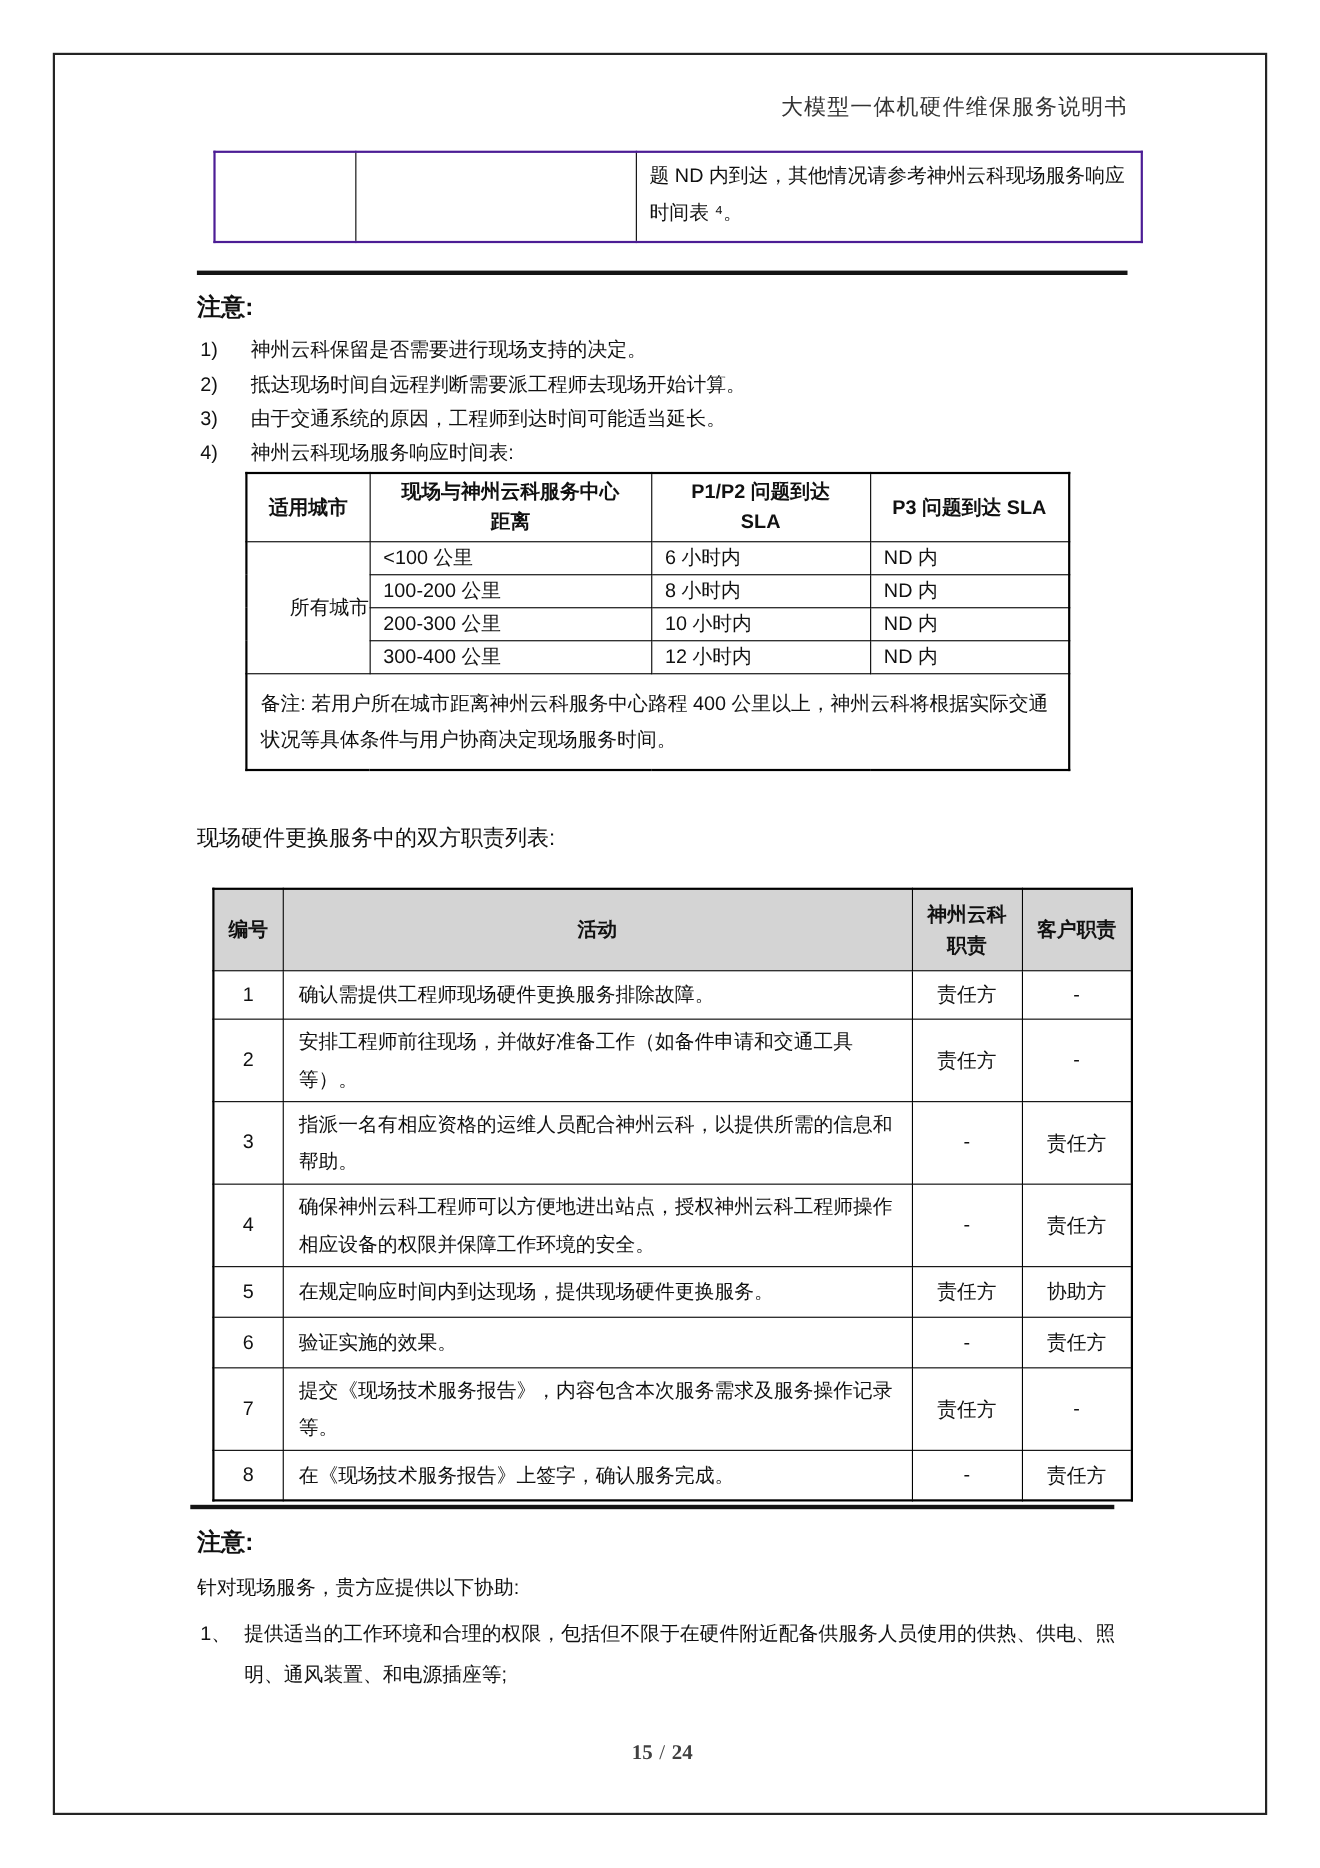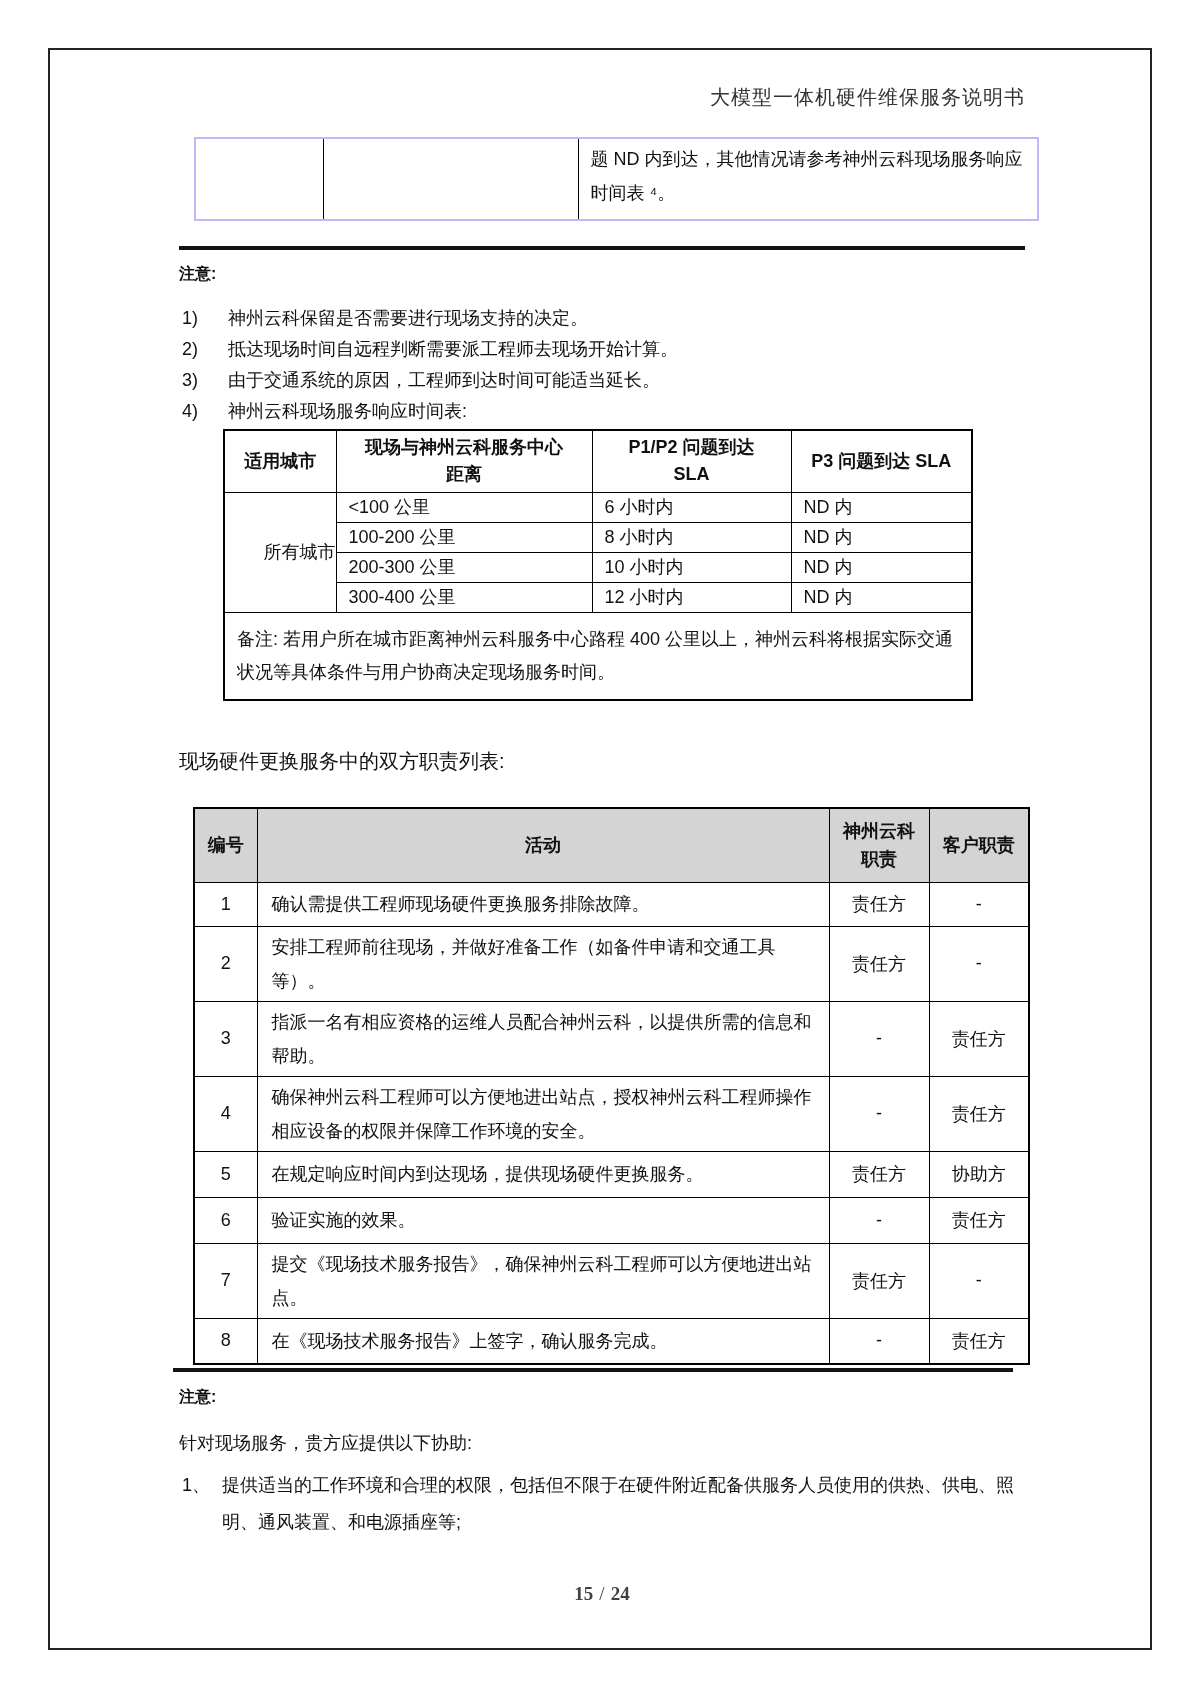--- a/index.html
+++ b/index.html
@@ -21,29 +21,29 @@
     position: absolute; left: 0; top: 84px; width: 1025px;
     text-align: right;
     font-family: "Liberation Serif", "DejaVu Serif", serif;
     font-size: 20px; color: #333333; letter-spacing: 1px;
   }
 
   table { border-collapse: collapse; table-layout: fixed; }
   td, th { border: 1.5px solid #000; font-size: 18px; font-weight: normal; }
 
   
-  .cont-table { position: absolute; left: 194px; top: 137px; width: 843px; border: 2px solid #c4b5fd; }
+  .cont-table { position: absolute; left: 194px; top: 137px; width: 843px; border: 2px solid #4c1d95; }
   .cont-table td { height: 74px; vertical-align: top; }
   .cont-table .cont-note { padding: 3px 12px; line-height: 34px; }
 
   .rule { position: absolute; height: 4px; background: #141414; }
   .rule-1 { left: 179px; top: 246px; width: 846px; }
   .rule-2 { left: 173px; top: 1368px; width: 840px; }
 
-  .note-title { position: absolute; left: 179px; font-size: 16px; font-weight: bold; }
+  .note-title { position: absolute; left: 179px; font-size: 22px; font-weight: bold; }
   .note-title-1 { top: 264px; }
   .note-title-2 { top: 1387px; }
 
   .note-list { position: absolute; left: 182px; top: 303px; width: 845px; }
   .note-item { display: flex; height: 31px; line-height: 31px; font-size: 18px; }
   .note-item .marker { width: 46px; flex: none; }
 
   
   .sla-table { position: absolute; left: 223px; top: 429px; width: 748px; border: 2px solid #000; }
   .sla-table th { font-weight: bold; text-align: center; vertical-align: middle; line-height: 27px; padding: 2px 0; }
@@ -218,21 +218,21 @@
       <td class="role-cell">协助方</td>
     </tr>
     <tr style="height:46px">
       <td class="no-cell">6</td>
       <td class="act-cell">验证实施的效果。</td>
       <td class="role-cell">-</td>
       <td class="role-cell">责任方</td>
     </tr>
     <tr style="height:74px">
       <td class="no-cell">7</td>
-      <td class="act-cell">提交《现场技术服务报告》，确保神州云科工程师可以方便地进出站点。</td>
+      <td class="act-cell">提交《现场技术服务报告》，内容包含本次服务需求及服务操作记录等。</td>
       <td class="role-cell">责任方</td>
       <td class="role-cell">-</td>
     </tr>
     <tr style="height:46px">
       <td class="no-cell">8</td>
       <td class="act-cell">在《现场技术服务报告》上签字，确认服务完成。</td>
       <td class="role-cell">-</td>
       <td class="role-cell">责任方</td>
     </tr>
   </tbody>

